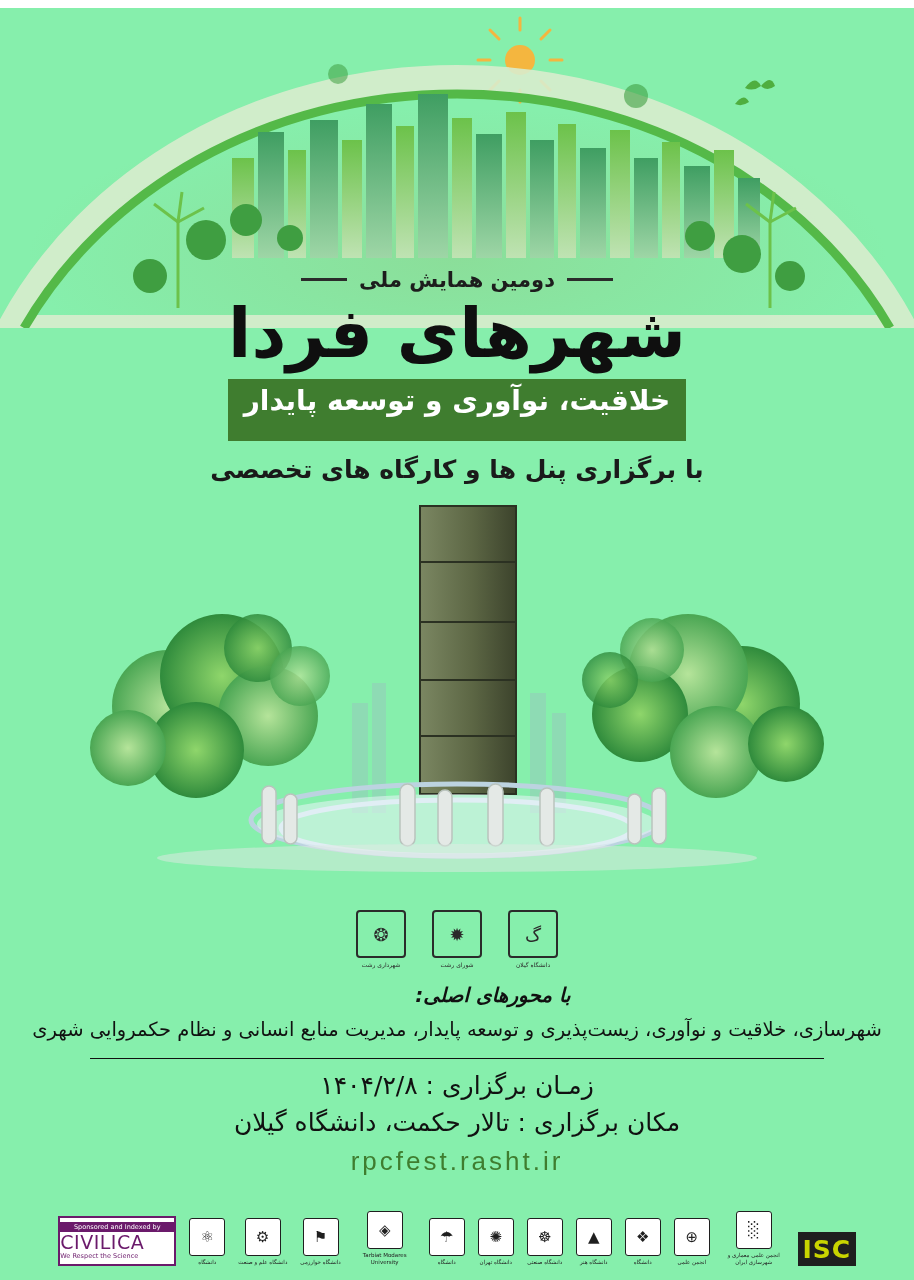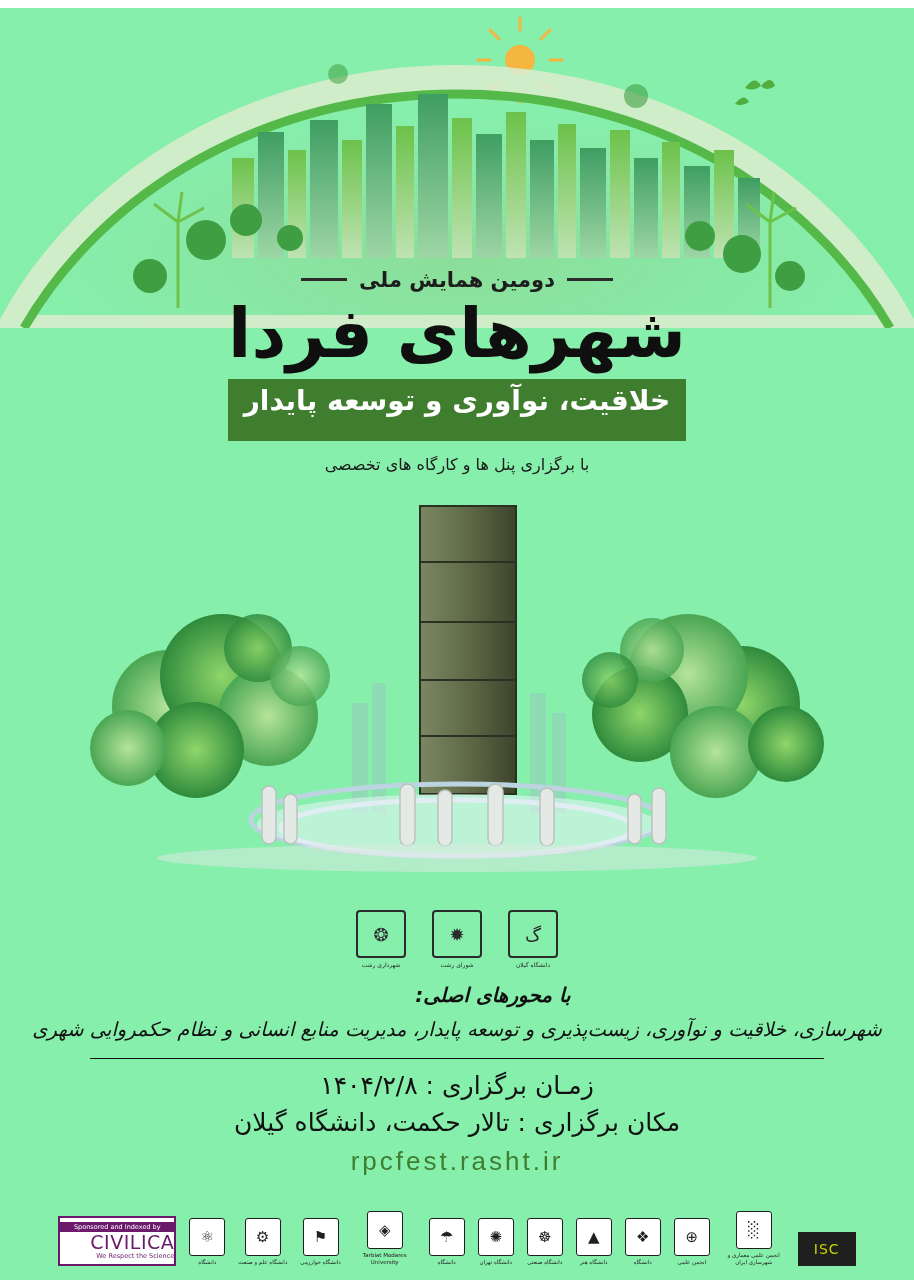--- a/index.html
+++ b/index.html
@@ -65,23 +65,23 @@
     margin-top: 10px;
     background: #3f7d2f;
     color: #ffffff;
     font-size: 28px;
     font-weight: bold;
     padding: 5px 16px 24px 16px;
     line-height: 1.2;
   }
   .subtitle2 {
     margin-top: 14px;
-    font-size: 16px;
+    font-size: 25px;
     color: #1a1a1a;
-    font-weight: normal;
+    font-weight: bold;
   }
 
   
   .illustration {
     position: absolute;
     top: 490px;
     left: 0;
     width: 914px;
     height: 400px;
   }
@@ -135,21 +135,20 @@
   .topics .label {
     font-size: 20px;
     font-weight: bold;
     padding-left: 72px;
     font-style: italic;
   }
   .topics .body {
     margin-top: 8px;
     font-size: 19.5px;
     line-height: 1.5;
-    font-style: italic;
   }
   .divider {
     position: absolute;
     top: 1050px;
     left: 90px;
     width: 734px;
     height: 1px;
     background: #111;
   }
 
@@ -219,21 +218,21 @@
     text-align: center;
     line-height: 1.25;
   }
   .civilica {
     width: 118px;
     height: 50px;
     border: 2px solid #6b1a6b;
     box-sizing: border-box;
     display: flex;
     flex-direction: column;
-    align-items: flex-end;
+    align-items: flex-start;
     justify-content: center;
     background: #fff;
   }
   .civilica .top {
     font-size: 6.5px;
     background: #6b1a6b;
     color: #fff;
     width: 100%;
     text-align: center;
     padding: 1px 0;
@@ -247,22 +246,22 @@
   }
   .civilica .bot {
     font-size: 6.5px;
     color: #6b1a6b;
   }
   .isc {
     width: 58px;
     height: 34px;
     background: #1f1f1f;
     color: #c9d400;
-    font-size: 14px;
-    font-weight: normal;
+    font-size: 25px;
+    font-weight: bold;
     display: flex;
     align-items: center;
     justify-content: center;
     letter-spacing: 1px;
     text-align: center;
   }
 </style>
 </head>
 <body>
 

